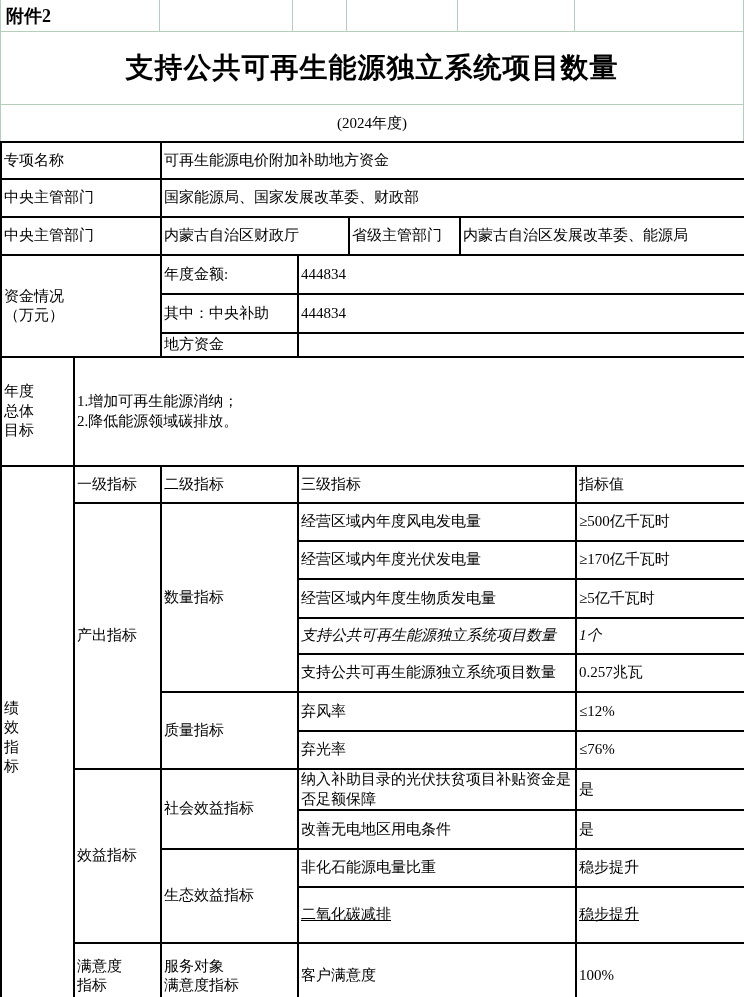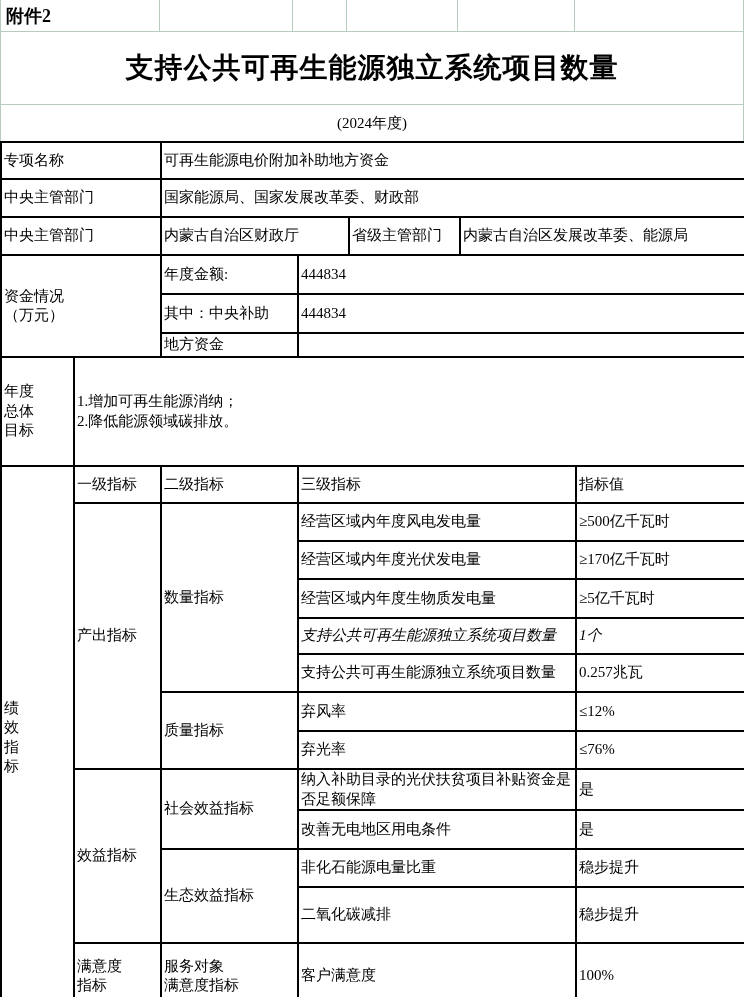--- a/index.html
+++ b/index.html
@@ -171,21 +171,21 @@
   <tr style="height:39px;">
     <td colspan="3">改善无电地区用电条件</td>
     <td>是</td>
   </tr>
 
   <tr style="height:38px;">
     <td rowspan="2">生态效益指标</td>
     <td colspan="3">非化石能源电量比重</td>
     <td>稳步提升</td>
   </tr>
-  <tr style="height:56px;">
+  <tr style="height:56px;text-decoration:underline;">
     <td colspan="3">二氧化碳减排</td>
     <td>稳步提升</td>
   </tr>
 
   <tr style="height:66px;">
     <td class="pre">满意度
 指标</td>
     <td class="pre">服务对象
 满意度指标</td>
     <td colspan="3">客户满意度</td>

